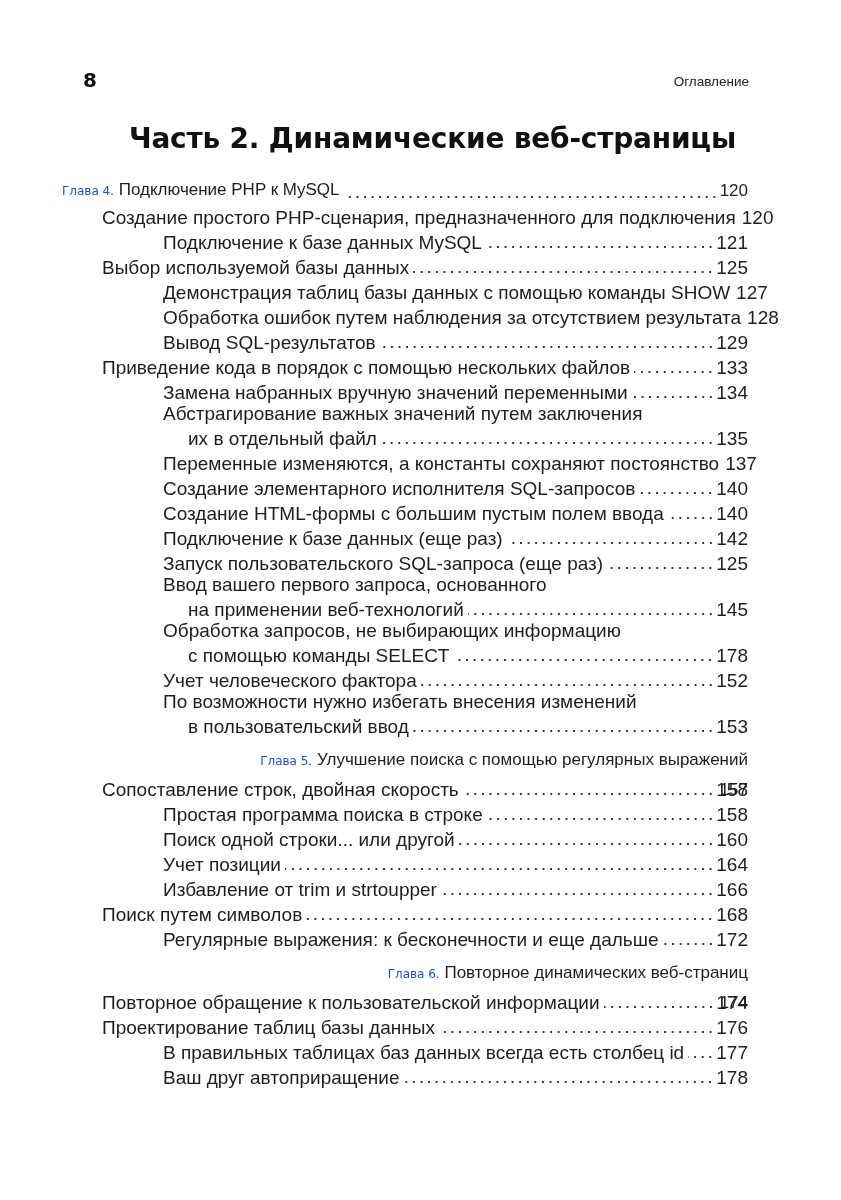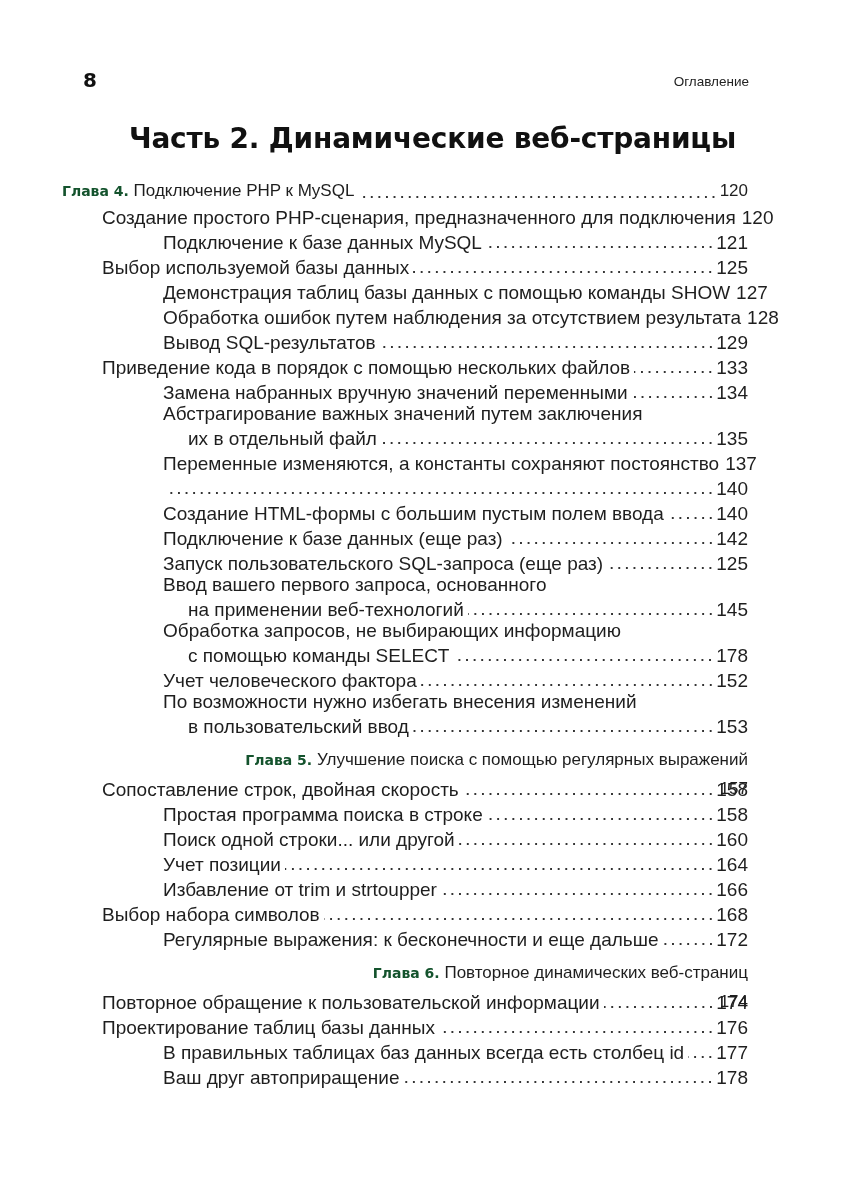--- a/index.html
+++ b/index.html
@@ -25,21 +25,21 @@
     .toc {
       position: absolute; left: 62px; top: 176px; width: 686px;
     }
     .entry {
       display: flex; align-items: flex-end;
       font-family: "Liberation Sans", sans-serif; font-size: 19px;
       line-height: 21px; height: 25px; color: #1e1e1e;
       white-space: nowrap;
     }
     .entry.l1 { font-size: 17px; height: 27px; line-height: 24px; }
-    .entry.l1 .bold { font-family: "DejaVu Sans", sans-serif; font-weight: bold; font-size: 14px; color: #14532d; }
+    .entry.l1 .bold { font-family: "DejaVu Sans", sans-serif; font-weight: normal; font-size: 12px; color: #1d4ed8; }
     .entry.l2 { padding-left: 40px; }
     .entry.l3 { padding-left: 101px; }
     .entry.gap { margin-top: 11px; flex-direction: column; }
     .entry.multi { height: auto; flex-direction: column; align-items: stretch; }
     .entry.multi .line1 { line-height: 21px; height: 22px; }
     .entry.multi .line2 { display: flex; align-items: flex-end; padding-left: 25px; line-height: 21px; height: 24px; }
     .label { flex: 0 0 auto; }
     .leader {
       flex: 1 1 auto; overflow: hidden; margin: 0 2px 5px 4px;
       height: 2px;
@@ -109,20 +109,21 @@
       <span class="leader"></span>
       <span class="page">135</span>
     </div>
   </div>
   <div class="entry l3">
     <span class="label">Переменные изменяются, а константы сохраняют постоянство</span>
     <span class="leader"></span>
     <span class="page">137</span>
   </div>
   <div class="entry l3">
+    <span class="label">Создание элементарного исполнителя SQL-запросов</span>
     <span class="leader"></span>
     <span class="page">140</span>
   </div>
   <div class="entry l3">
     <span class="label">Создание HTML-формы с большим пустым полем ввода</span>
     <span class="leader"></span>
     <span class="page">140</span>
   </div>
   <div class="entry l3">
     <span class="label">Подключение к базе данных (еще раз)</span>
@@ -188,21 +189,21 @@
     <span class="label">Учет позиции</span>
     <span class="leader"></span>
     <span class="page">164</span>
   </div>
   <div class="entry l3">
     <span class="label">Избавление от trim и strtoupper</span>
     <span class="leader"></span>
     <span class="page">166</span>
   </div>
   <div class="entry l2">
-    <span class="label">Выбор набора символов</span>
+    <span class="label">Поиск путем символов</span>
     <span class="leader"></span>
     <span class="page">168</span>
   </div>
   <div class="entry l3">
     <span class="label">Регулярные выражения: к бесконечности и еще дальше</span>
     <span class="leader"></span>
     <span class="page">172</span>
   </div>
 
   <div class="entry l1 gap">

